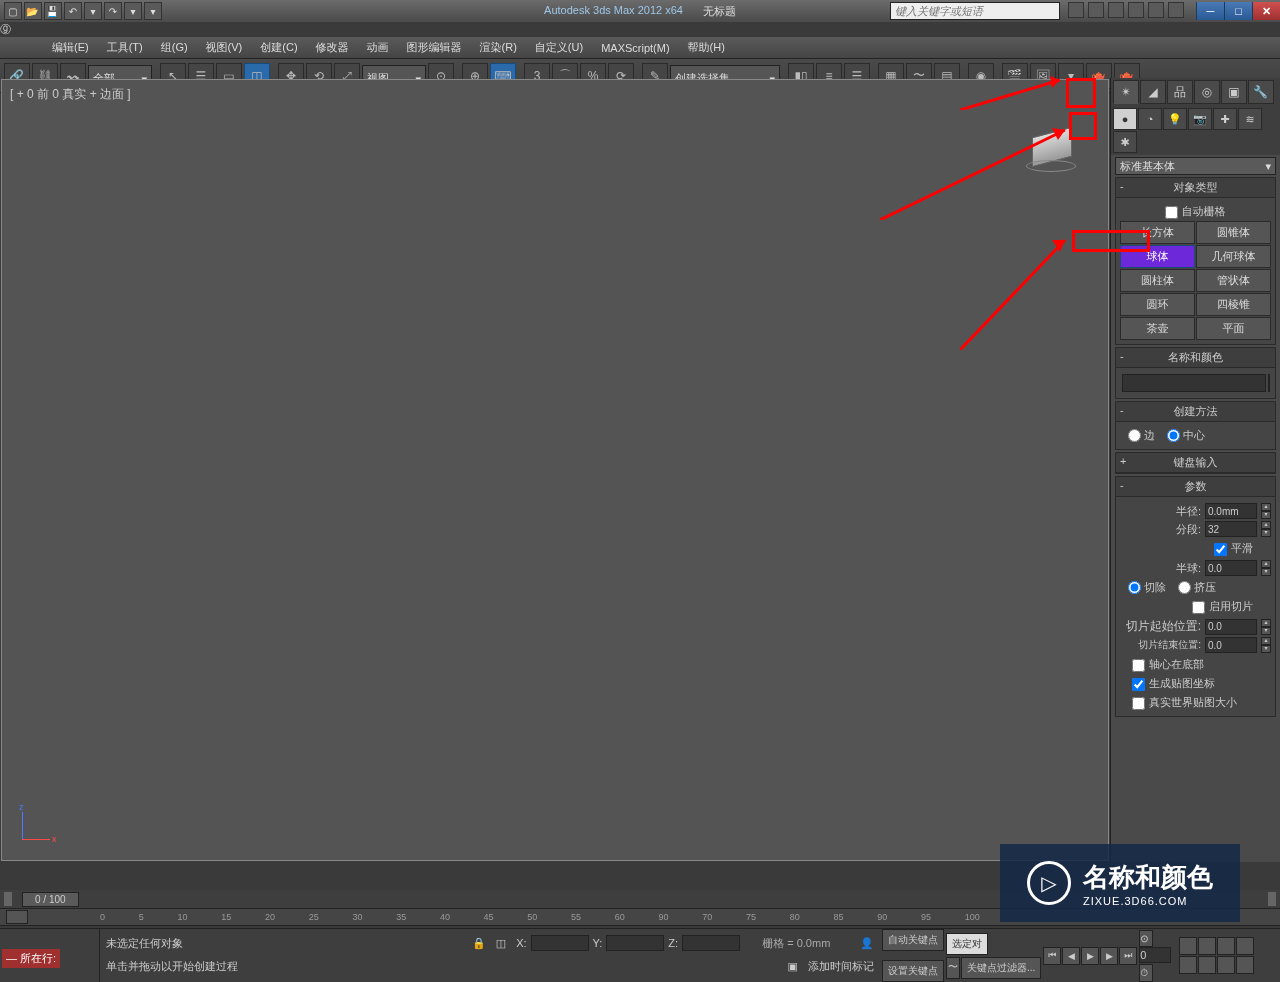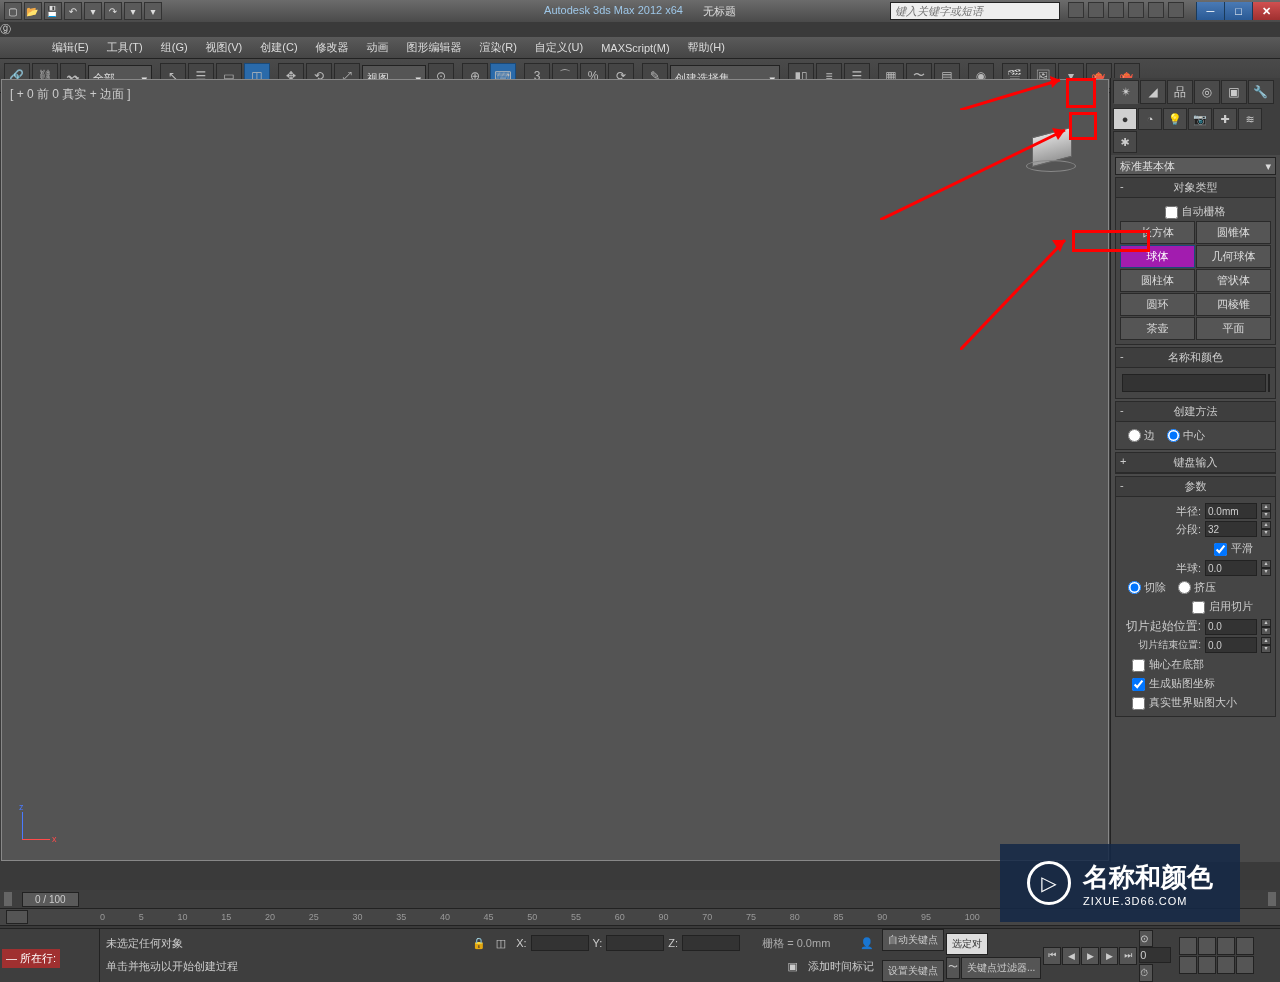--- a/index.html
+++ b/index.html
@@ -40,21 +40,21 @@
 .cmd-sub { display: flex; flex-wrap: wrap; background: #3e3e3e; padding: 2px; gap: 1px; }
 .cmd-sub .cs { width: 24px; height: 22px; background: #4a4a4a; border: 1px solid #2a2a2a; display: flex; align-items: center; justify-content: center; font-size: 11px; }
 .cmd-sub .cs.active { background: #d0d0d0; color: #333; }
 .cmd-dd { margin: 2px 4px; height: 18px; background: #5a5a5a; border: 1px solid #222; color: #ddd; padding: 0 4px; display: flex; align-items: center; justify-content: space-between; }
 .rollout { margin: 2px 4px; border: 1px solid #2a2a2a; background: #454545; }
 .rollout .rh { background: #3e3e3e; color: #ccc; text-align: center; padding: 2px; position: relative; border-bottom: 1px solid #2a2a2a; }
 .rollout .rh .tog { position: absolute; left: 4px; }
 .rollout .rb { padding: 4px; }
 .obj-grid { display: grid; grid-template-columns: 1fr 1fr; gap: 1px; }
 .obj-btn { background: #555; border: 1px solid #2a2a2a; color: #ddd; text-align: center; padding: 3px 0; font-size: 11px; }
-.obj-btn.sel { background: #a21caf; color: #fff; border-color: #1a4a7a; }
+.obj-btn.sel { background: #6d28d9; color: #fff; border-color: #1a4a7a; }
 .autogrid { text-align: center; padding: 2px 0; }
 .autogrid input { vertical-align: middle; }
 .param-row { display: flex; align-items: center; justify-content: flex-end; gap: 4px; margin: 2px 0; }
 .param-row .lbl { color: #ccc; }
 .param-row .spin { width: 52px; height: 16px; background: #333; border: 1px solid #222; color: #ccc; padding: 0 2px; font-size: 10px; }
 .param-row .sbtn { width: 10px; display: flex; flex-direction: column; }
 .param-row .sbtn div { height: 8px; background: #555; border: 1px solid #222; font-size: 6px; line-height: 4px; text-align: center; }
 .chk-row { padding: 2px 0 2px 12px; }
 .chk-row input { vertical-align: middle; margin-right: 4px; }
 .radio-row { display: flex; gap: 12px; padding: 2px 8px; }

